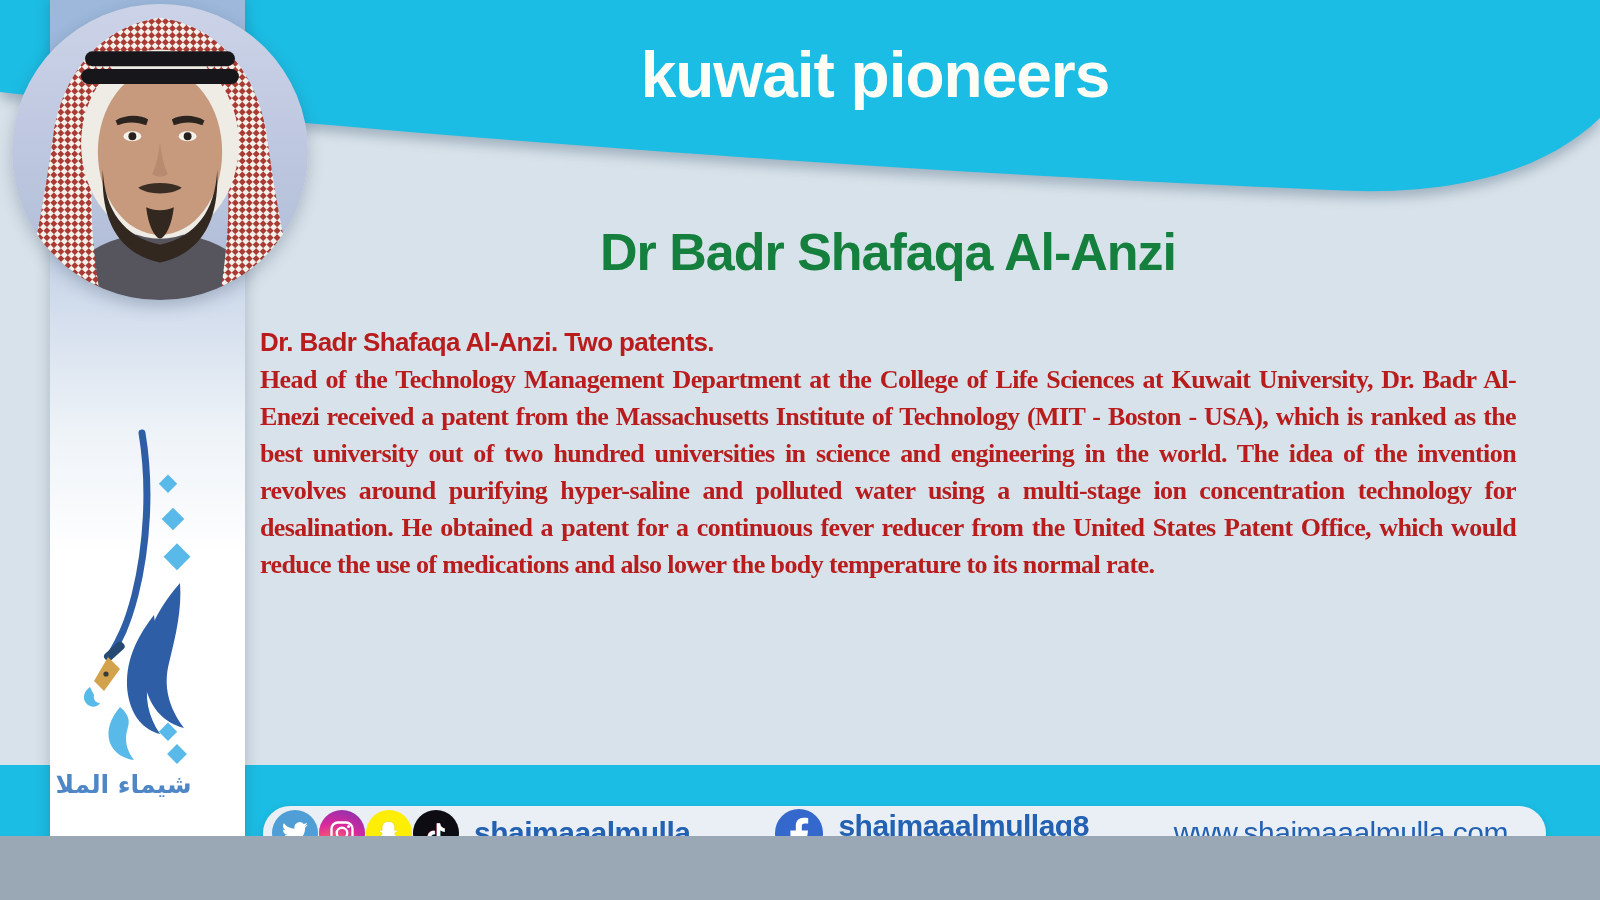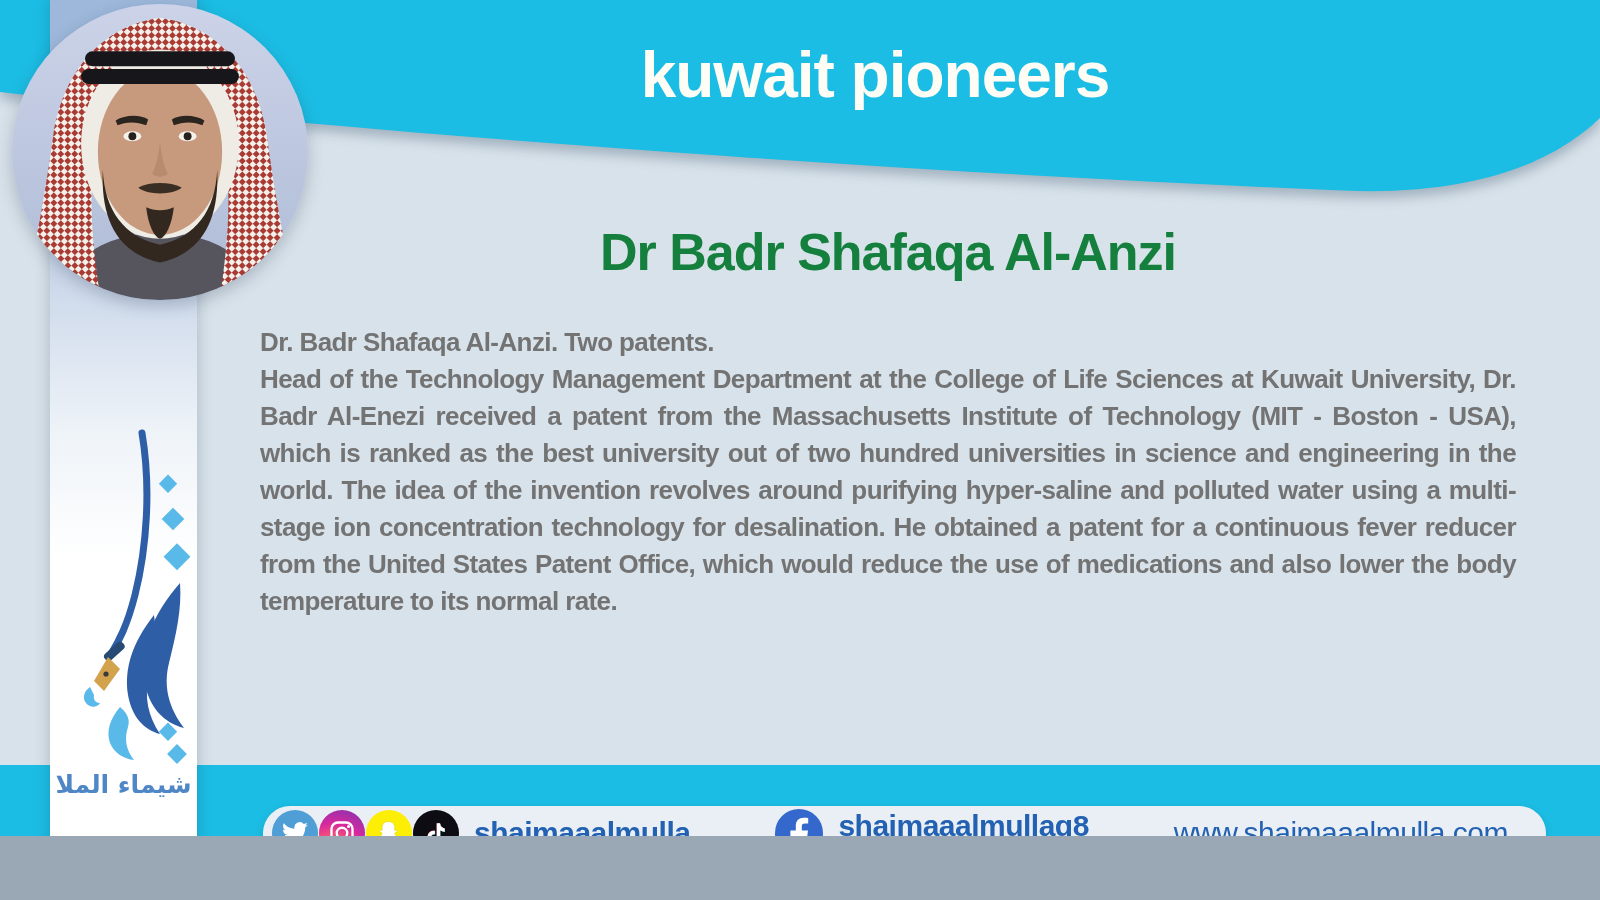--- a/index.html
+++ b/index.html
@@ -14,42 +14,43 @@
     text-align:center;text-indent:150px;
     font-size:64px;font-weight:bold;letter-spacing:-1px;color:#fdfdf5;
   }
   
   .bottom-strip{position:absolute;left:0;top:765px;width:1600px;height:135px;background:#1cbde4;z-index:1;}
   
   .sidebar{
     position:absolute;left:50px;top:0;width:147px;height:900px;z-index:3;
     background:linear-gradient(180deg,#9db8da 6%,#b9c9e2 22%,#eef3f8 48%,#ffffff 62%);
     box-shadow:0 0 14px rgba(30,50,80,.25);
+    padding-left:48px;
   }
   .logo-svg{position:absolute;left:0;top:425px;}
   .brand-arabic{
     position:absolute;left:0;top:770px;width:147px;text-align:center;
     font-family:"DejaVu Sans",sans-serif;font-size:25px;font-weight:bold;color:#4f86c6;direction:rtl;
   }
   
   .photo{
     position:absolute;left:12px;top:4px;width:296px;height:296px;border-radius:50%;
     overflow:hidden;z-index:4;box-shadow:0 6px 16px rgba(30,50,80,.25);
   }
   
   .content{position:absolute;left:260px;top:222px;width:1256px;z-index:2;}
   .article-title{
     margin:0 0 42px 0;text-align:center;
     font-size:52px;font-weight:bold;letter-spacing:-1px;color:#15803d;
   }
   .intro-line,.body-par{
     margin:0;font-size:26px;font-weight:bold;letter-spacing:-0.6px;
-    line-height:37px;color:#737373;
+    line-height:37px;color:#b91c1c;
   }
-  .body-par{text-align:justify;}
+  .body-par{text-align:justify;font-family:Liberation Serif, serif;}
   
   .footer-pill{
     position:absolute;left:263px;top:806px;width:1283px;height:54px;z-index:4;
     background:#e9eff4;border-radius:28px;
     display:flex;align-items:center;box-sizing:border-box;padding:0 38px 0 9px;
     box-shadow:0 3px 8px rgba(20,60,90,.18);
   }
   .social-group{display:flex;align-items:center;}
   .sicon{width:46px;height:46px;border-radius:50%;margin-right:1px;display:flex;align-items:center;justify-content:center;flex:none;}
   .sicon svg{display:block;}

